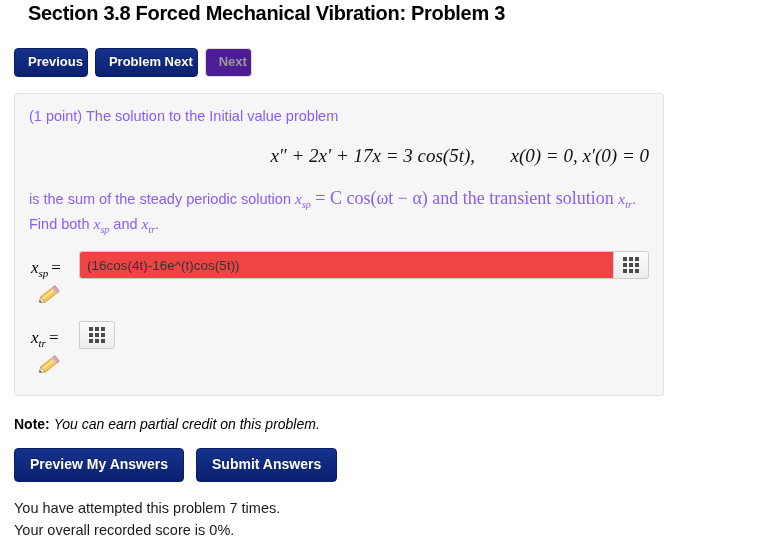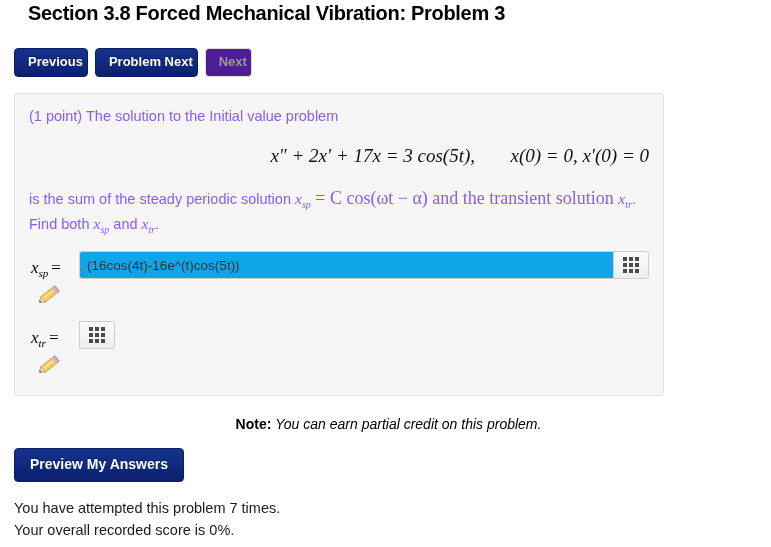--- a/index.html
+++ b/index.html
@@ -133,21 +133,21 @@
     font-style: normal;
     margin-left: 3px;
   }
   .ans-input {
     flex: 1 1 auto;
     height: 28px;
     box-sizing: border-box;
     border: 1px solid #cdcdcd;
     border-right: none;
     border-radius: 3px 0 0 3px;
-    background: #0ea5e9;
+    background: #ef4444;
     font-family: "Liberation Sans", sans-serif;
     font-size: 13.5px;
     color: #333333;
     padding: 0 7px;
     outline: none;
   }
   .grid-btn {
     width: 36px;
     height: 28px;
     box-sizing: border-box;
@@ -179,21 +179,20 @@
     padding-left: 6px;
     height: 24px;
   }
   .pencil-icon { display: block; cursor: pointer; }
 
   
   .note-line {
     margin-top: 20px;
     margin-left: 6px;
     font-size: 14px;
-    text-align: center;
   }
   .note-label { font-weight: bold; }
   .note-text { font-style: italic; }
 
   
   .submit-row {
     margin-top: 16px;
     margin-left: 6px;
     display: flex;
     gap: 12px;
@@ -301,20 +300,21 @@
 
   </div>
 
   <div class="note-line">
     <span class="note-label">Note:</span>
     <span class="note-text">You can earn partial credit on this problem.</span>
   </div>
 
   <div class="submit-row">
     <button class="btn btn-primary btn-lg">Preview My Answers</button>
+    <button class="btn btn-primary btn-lg">Submit Answers</button>
   </div>
 
   <div class="status-block">
     <div>You have attempted this problem 7 times.</div>
     <div>Your overall recorded score is 0%.</div>
 
   </div>
 
 </div>
 

